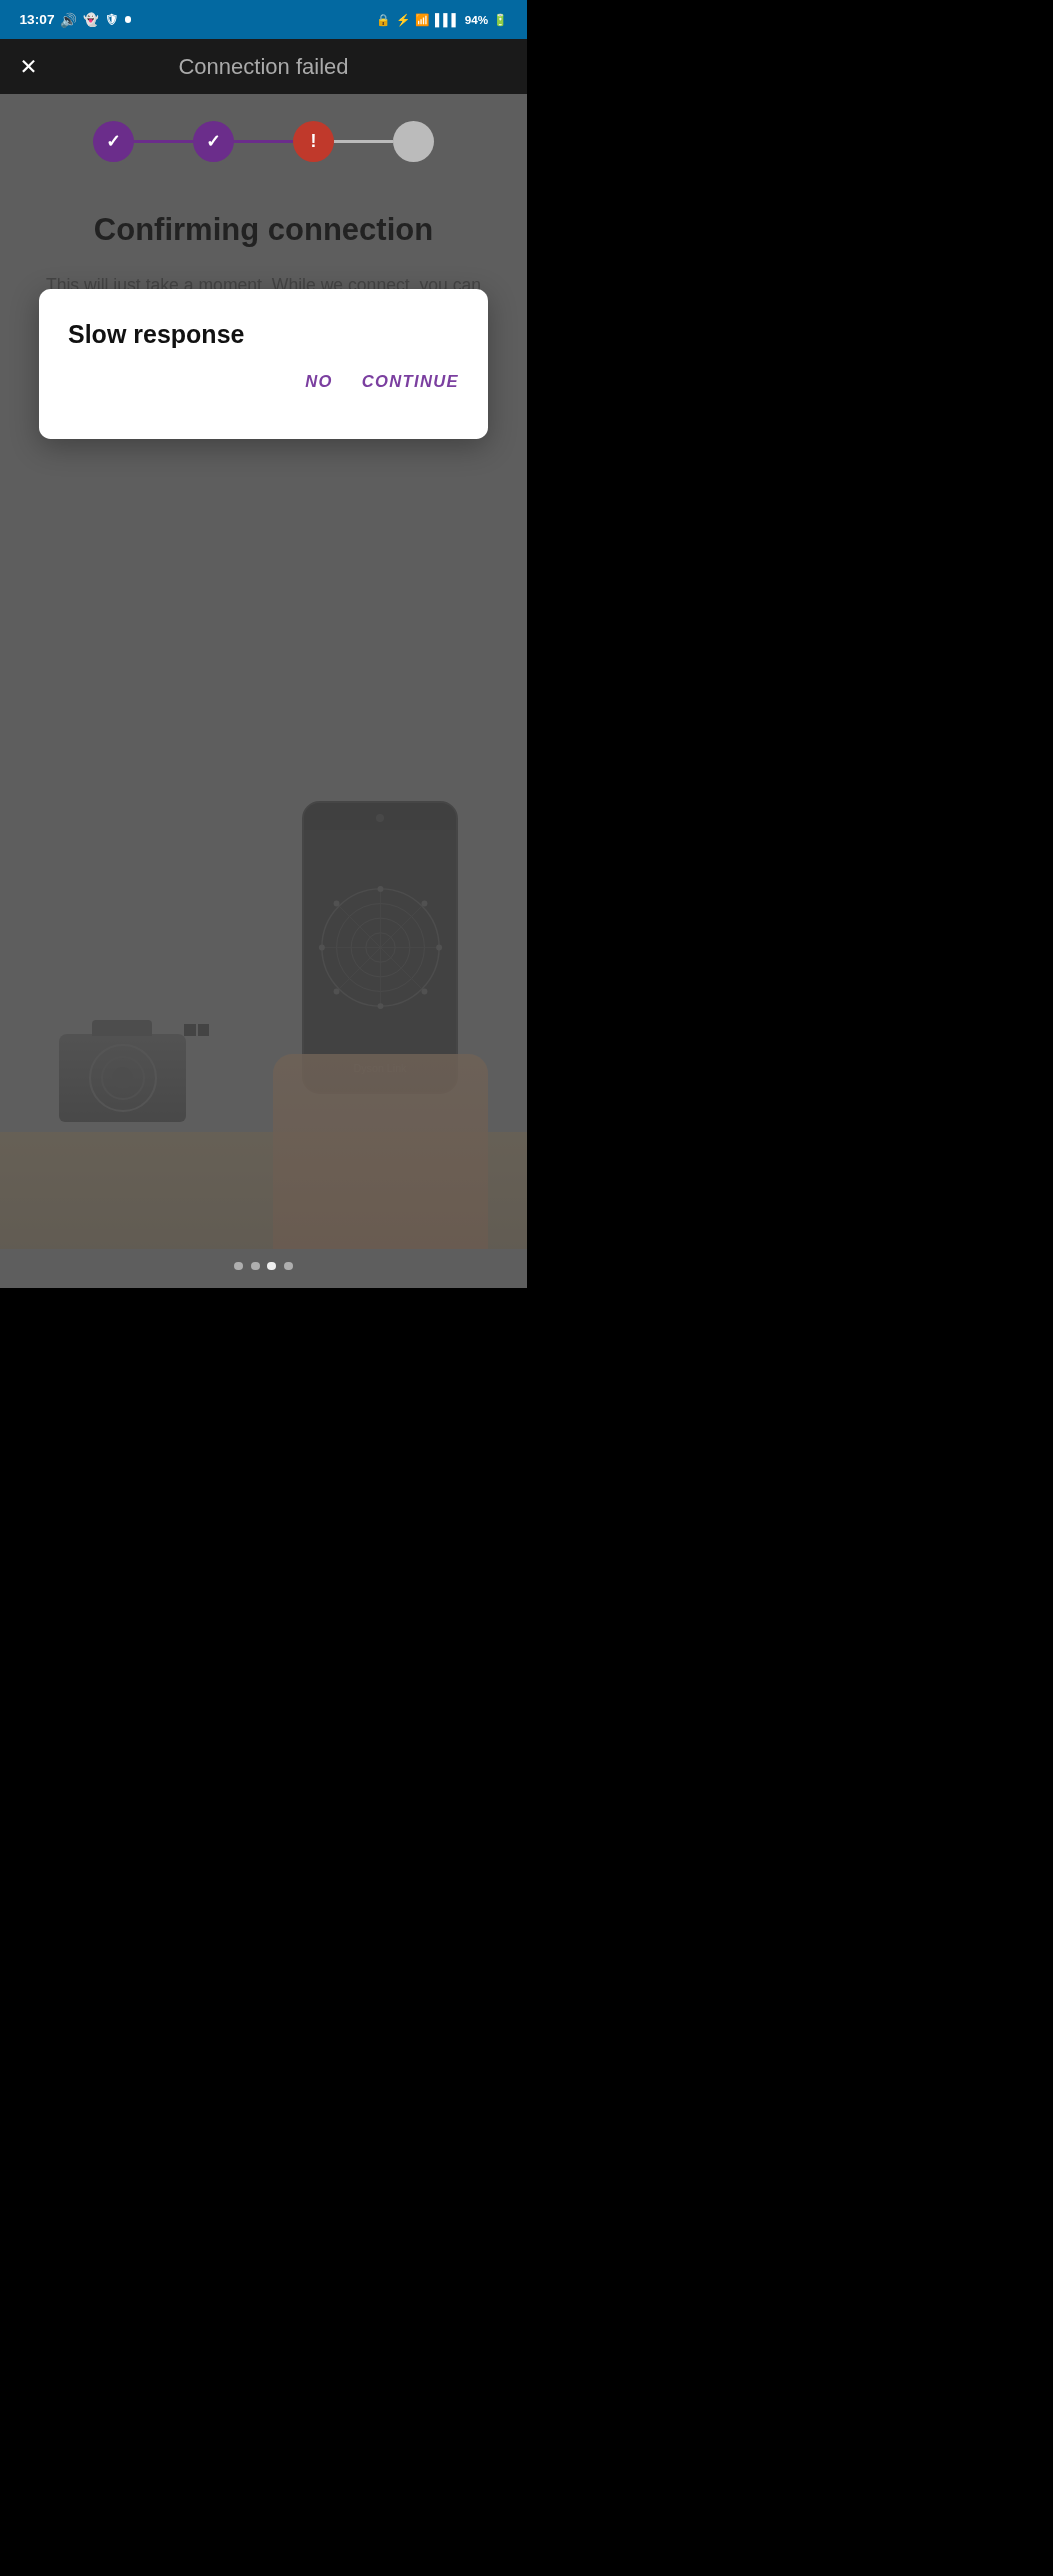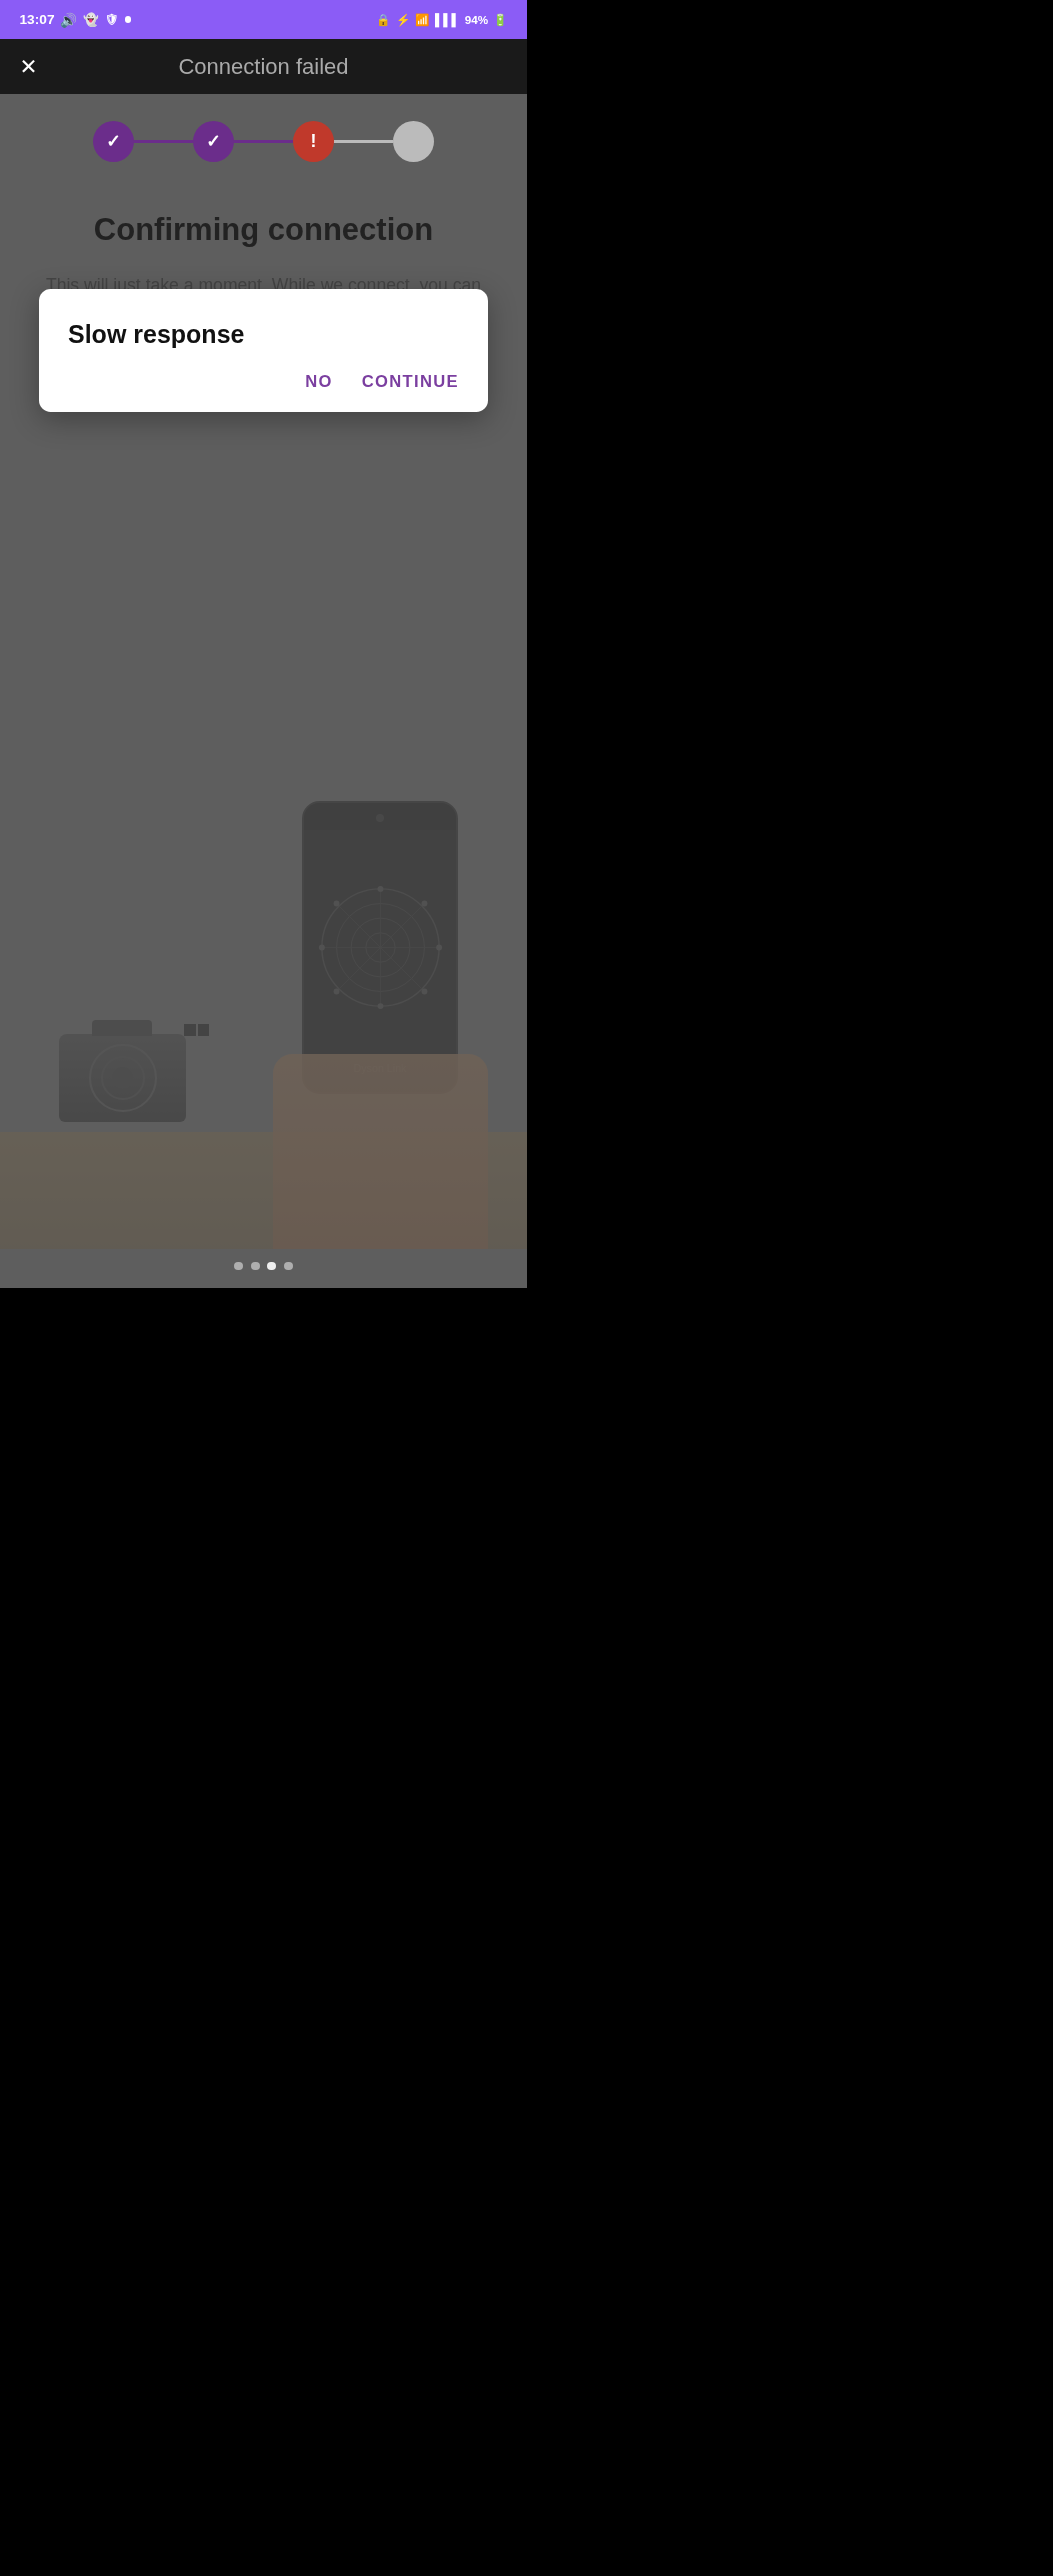--- a/index.html
+++ b/index.html
@@ -11,21 +11,21 @@
       font-family: 'Helvetica Neue', Arial, sans-serif;
       background: #000;
       position: relative;
       overflow: hidden;
     }
 
     
     .status-bar {
       width: 100%;
       height: 39px;
-      background: #8b5cf6;
+      background: #0369a1;
       display: flex;
       align-items: center;
       justify-content: space-between;
       padding: 0 19.5px;
       color: #fff;
       font-size: 13.7px;
       font-weight: 600;
       position: relative;
       z-index: 100;
     }
@@ -147,21 +147,21 @@
       z-index: 10;
       display: flex;
       align-items: flex-start;
       justify-content: center;
       padding-top: 195px;
     }
     .dialog {
       background: #fff;
       border-radius: 11.7px;
       width: 449px;
-      padding: 31px 29px 14px 29px;
+      padding: 31px 29px 41px 29px;
       box-shadow: 0 7.8px 29px rgba(0,0,0,0.3);
     }
     .dialog-title {
       font-size: 25px;
       font-weight: 700;
       color: #111;
       margin-bottom: 17.6px;
     }
     .dialog-message {
       font-size: 17.6px;
@@ -177,20 +177,21 @@
     .dialog-btn {
       font-size: 16.6px;
       font-weight: 600;
       color: #7b3fa0;
       letter-spacing: 0.08em;
       background: none;
       border: none;
       cursor: pointer;
       padding: 5.9px 0;
       text-transform: uppercase;
+      font-style: italic;
     }
 
     
     .dot-indicators {
       position: absolute;
       bottom: 17.6px;
       left: 0; right: 0;
       display: flex;
       justify-content: center;
       gap: 7.8px;

